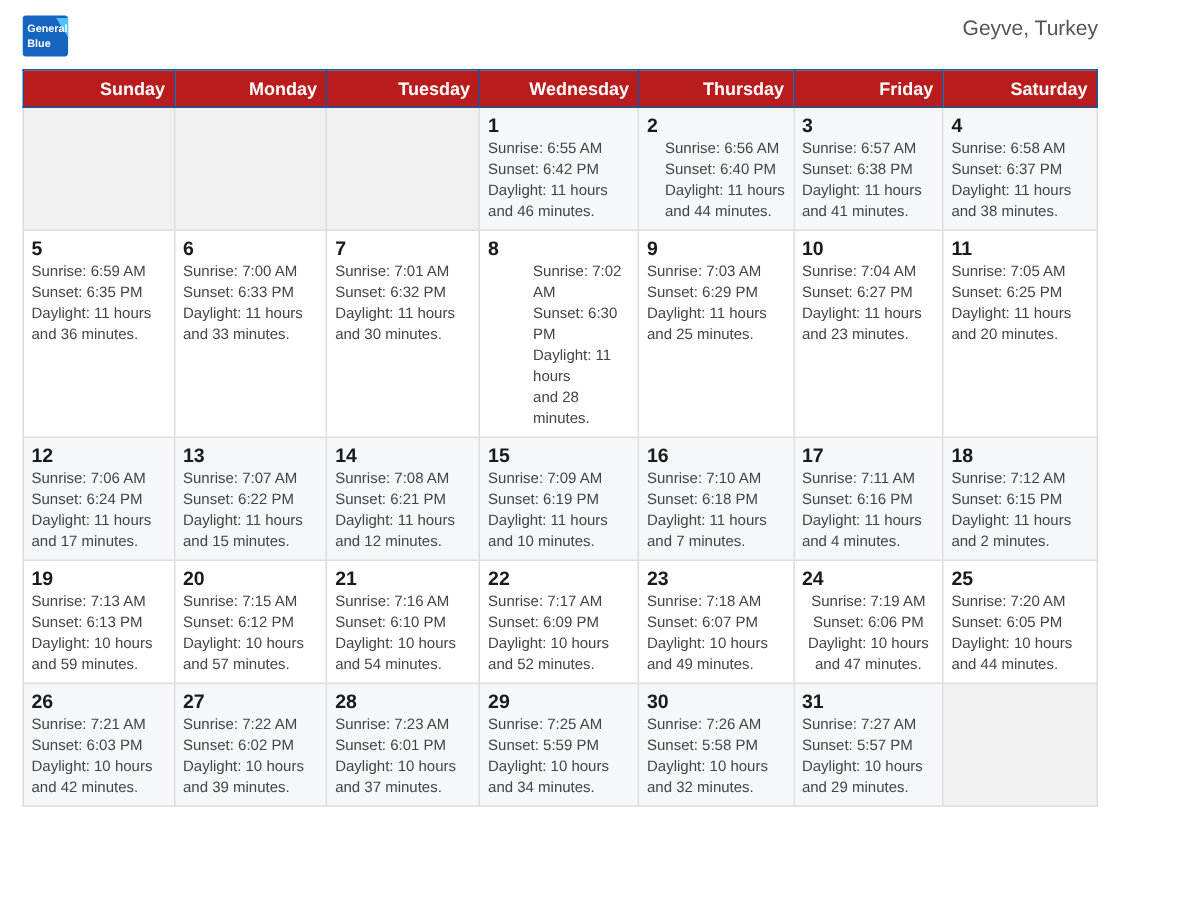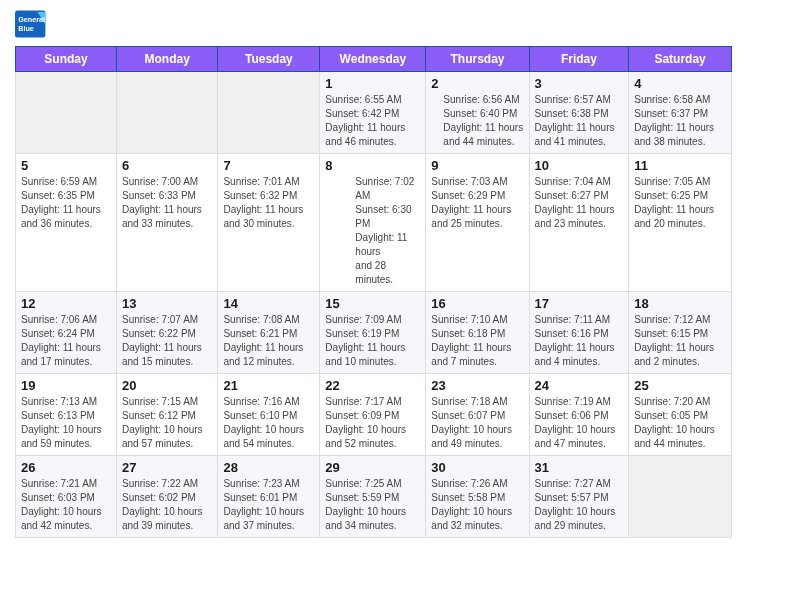--- a/index.html
+++ b/index.html
@@ -40,26 +40,26 @@
     .location {
       font-size: 14px;
       color: #555;
     }
     .calendar {
       width: 100%;
       border-collapse: collapse;
       border: 1px solid #ccc;
     }
     .calendar th {
-      background: #8b5cf6;
+      background: #b91c1c;
       color: #fff;
       font-size: 12px;
       font-weight: bold;
       padding: 5px 6px;
-      text-align: center;
+      text-align: right;
       border: 1px solid #1255a0;
     }
     .calendar td {
       vertical-align: top;
       border: 1px solid #ddd;
       padding: 4px 5px;
       width: 113px;
       min-height: 80px;
       font-size: 10px;
       color: #333;
@@ -94,20 +94,21 @@
   <div class="header">
     <div class="logo">
       <svg class="logo-icon" viewBox="0 0 40 34" xmlns="http://www.w3.org/2000/svg">
         <rect x="0" y="0" width="38" height="34" rx="3" fill="#1565c0"></rect>
         <polygon points="28,2 38,2 38,18" fill="#4fc3f7"></polygon>
         <text x="4" y="14" font-size="9" font-weight="bold" fill="white" font-family="Arial">General</text>
         <text x="4" y="26" font-size="9" font-weight="bold" fill="white" font-family="Arial">Blue</text>
       </svg>
     </div>
     <div class="title-block">
+      <div class="location">Geyve, Turkey</div>
     </div>
   </div>
 
   <table class="calendar">
     <thead>
       <tr>
       <th>Sunday</th>
           <th>Monday</th>
           <th>Tuesday</th>
           <th>Wednesday</th>
@@ -283,21 +284,21 @@
           </td>
           <td>
             <span class="day-number">23</span>
             <div class="day-info" style="white-space: pre-line;">Sunrise: 7:18 AM
 Sunset: 6:07 PM
 Daylight: 10 hours
 and 49 minutes.</div>
           </td>
           <td>
             <span class="day-number">24</span>
-            <div class="day-info" style="white-space: pre-line;">Sunrise: 7:19 AM
+            <div class="day-info" style="white-space: pre-line; text-align: center;">Sunrise: 7:19 AM
 Sunset: 6:06 PM
 Daylight: 10 hours
 and 47 minutes.</div>
           </td>
           <td>
             <span class="day-number">25</span>
             <div class="day-info" style="white-space: pre-line;">Sunrise: 7:20 AM
 Sunset: 6:05 PM
 Daylight: 10 hours
 and 44 minutes.</div>

